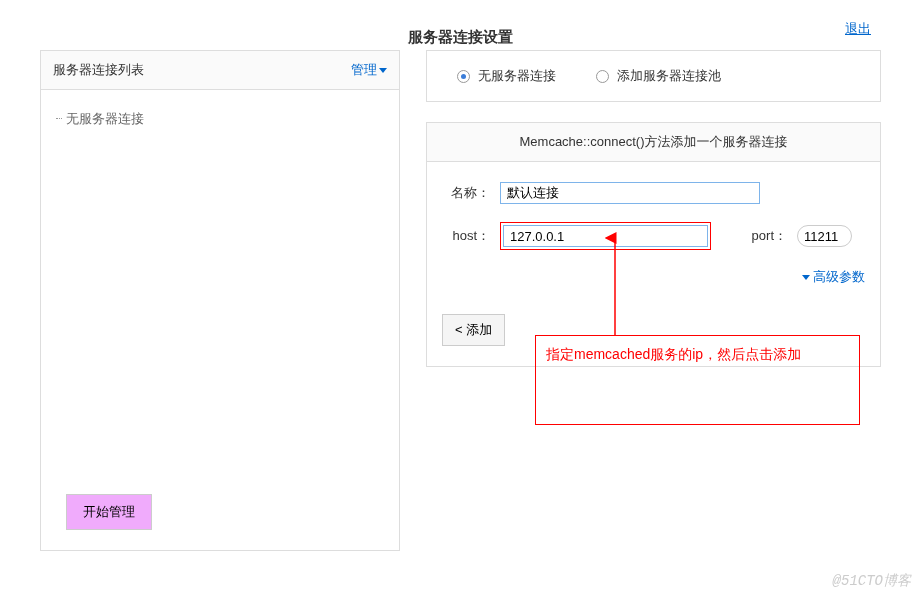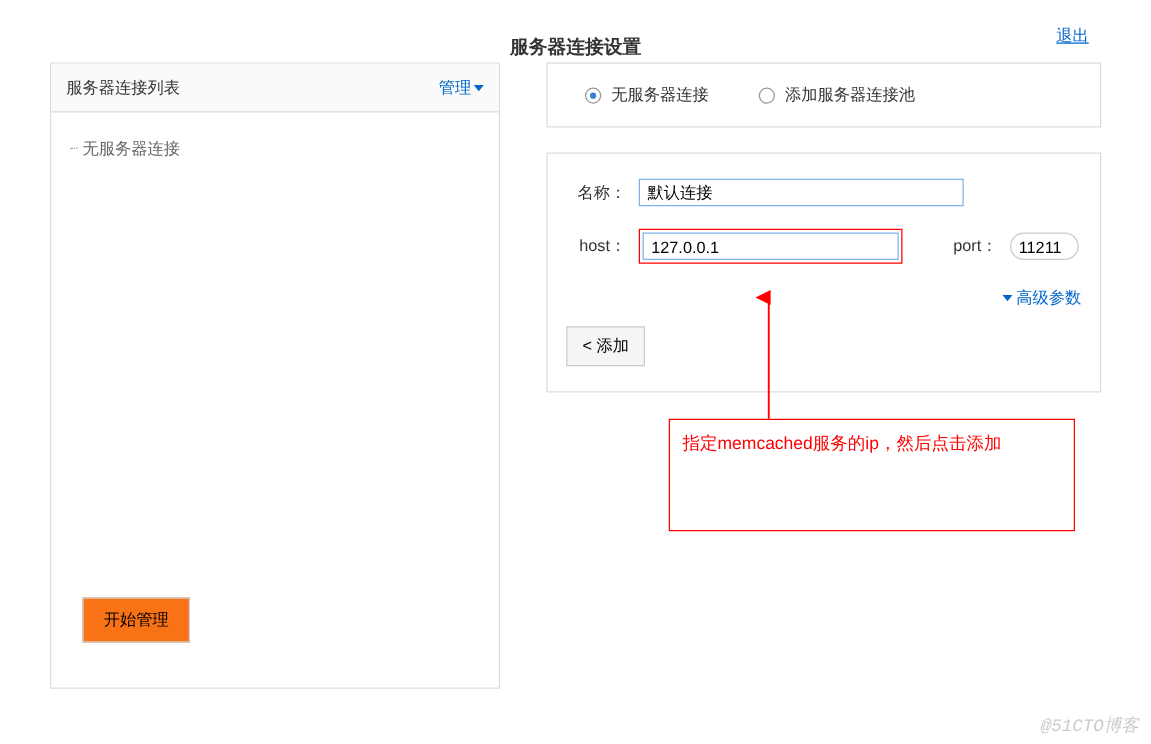--- a/index.html
+++ b/index.html
@@ -28,21 +28,21 @@
       right: 50px;
       top: 20px;
       color: #0066cc;
       text-decoration: underline;
       cursor: pointer;
       font-size: 13px;
     }
     .main-container {
       display: flex;
       padding: 0 40px;
-      gap: 37px;
+      gap: 26px;
     }
     .left-panel {
       width: 360px;
       border: 1px solid #ddd;
     }
     .left-panel-header {
       display: flex;
       justify-content: space-between;
       align-items: center;
       padding: 10px 12px;
@@ -83,25 +83,25 @@
     .tree-item::before {
       content: "";
       position: absolute;
       left: 0;
       top: 8px;
       width: 6px;
       border-top: 1px dotted #999;
     }
     .start-manage-btn {
       position: absolute;
-      bottom: 36px;
+      bottom: 20px;
       left: 25px;
       padding: 8px 16px;
       border: 1px solid #ccc;
-      background: #f97316;
+      background: #f0abfc;
       cursor: pointer;
       font-size: 13px;
     }
     .right-panel {
       flex: 1;
     }
     .radio-section {
       border: 1px solid #ddd;
       padding: 16px 30px;
       display: flex;
@@ -169,21 +169,21 @@
       border: 1px solid #ff0000;
       padding: 2px 2px;
       display: inline-flex;
       align-items: center;
     }
     .advanced-link {
       text-align: right;
       color: #0066cc;
       cursor: pointer;
       font-size: 13px;
-      margin-bottom: 14px;
+      margin-bottom: 28px;
       display: flex;
       justify-content: flex-end;
       align-items: center;
       gap: 3px;
     }
     .add-btn {
       padding: 6px 12px;
       border: 1px solid #ccc;
       background: #f5f5f5;
       cursor: pointer;
@@ -246,20 +246,21 @@
         <span class="radio-circle selected"></span>
         <span>无服务器连接</span>
       </label>
       <label class="radio-option">
         <span class="radio-circle"></span>
         <span>添加服务器连接池</span>
       </label>
     </div>
 
     <div class="form-section">
+      <div class="form-title">Memcache::connect()方法添加一个服务器连接</div>
       <div class="form-body">
         <div class="form-row">
           <span class="form-label">名称：</span>
           <input type="text" class="text-input name-input" value="默认连接" style="">
         </div>
         <div class="form-row">
           <span class="form-label">host：</span>
           <span class="host-highlight">
             <input type="text" class="text-input host-input" value="127.0.0.1" style="">
           </span>

